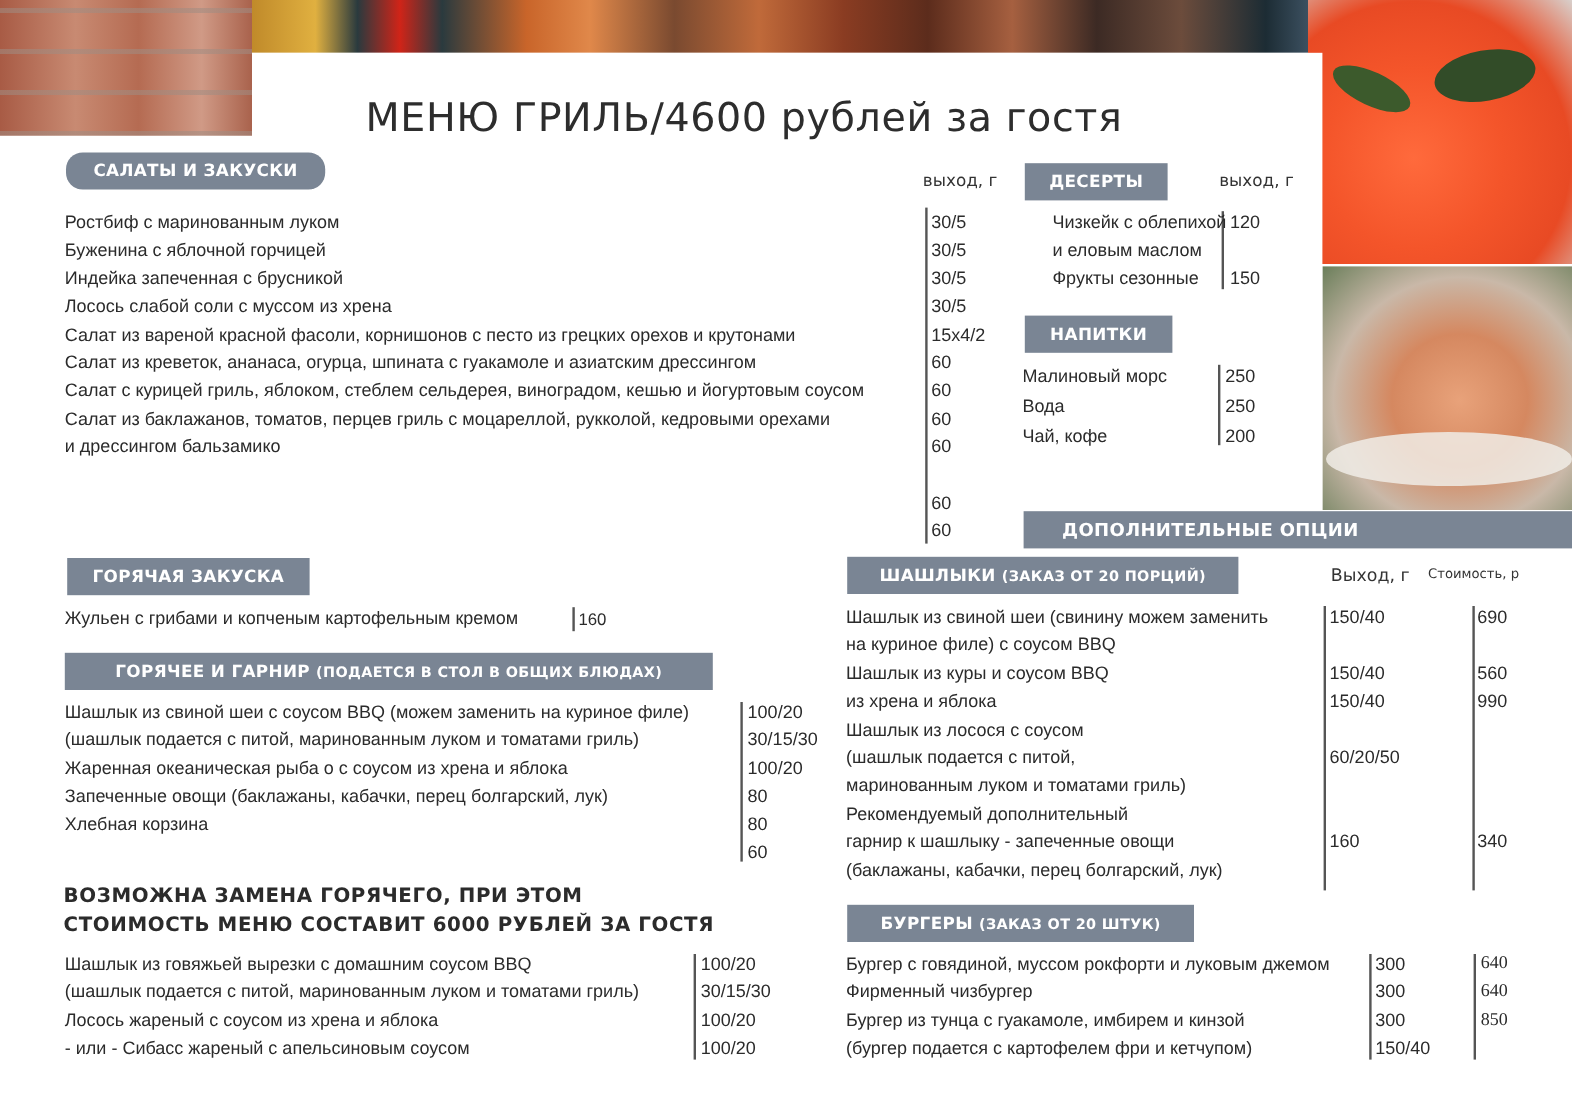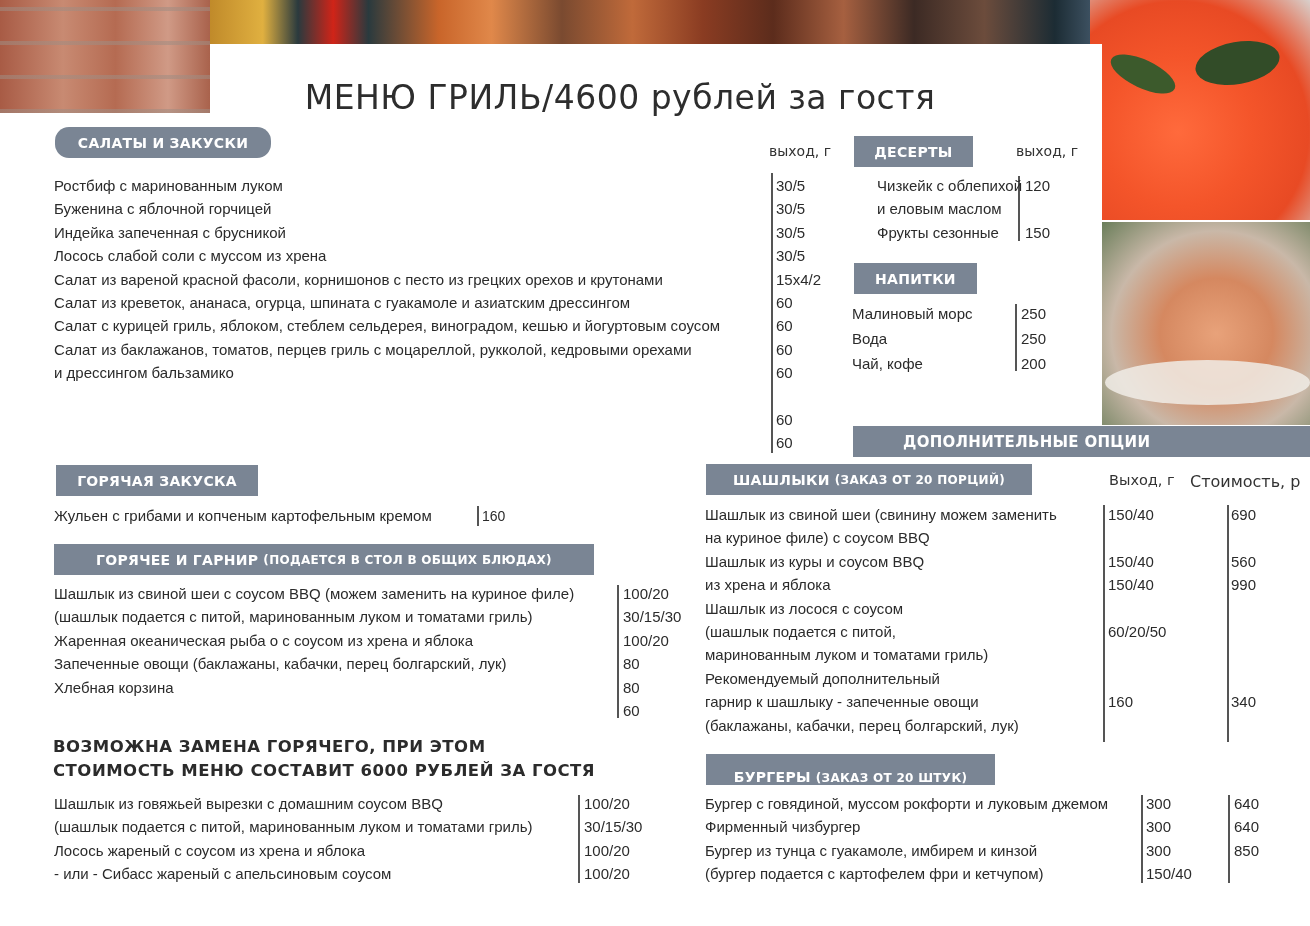--- a/index.html
+++ b/index.html
@@ -115,21 +115,21 @@
   <div class="row" style="line-height:25px;">Малиновый морс</div>
   <div class="row" style="line-height:25px;">Вода</div>
   <div class="row" style="line-height:25px;">Чай, кофе</div>
 </div>
 <div class="abs" style="left:1021px;top:301px;">
   <div class="val" style="line-height:25px;">250</div>
   <div class="val" style="line-height:25px;">250</div>
   <div class="val" style="line-height:25px;">200</div>
 </div>
 
-<div class="abs hdr" style="left:853px;top:426px;width:457px;height:31px;justify-content:flex-start;padding-left:50px;font-size:15px;">ДОПОЛНИТЕЛЬНЫЕ ОПЦИИ</div>
+<div class="abs hdr" style="left:853px;top:426px;width:457px;height:31px;justify-content:flex-start;padding-left:32px;font-size:15px;">ДОПОЛНИТЕЛЬНЫЕ ОПЦИИ</div>
 
 <div class="abs hdr" style="left:56px;top:465px;width:202px;height:31px;">ГОРЯЧАЯ ЗАКУСКА</div>
 <div class="abs row" style="left:54px;top:504px;">Жульен с грибами и копченым картофельным кремом</div>
 <div class="abs vline" style="left:477px;top:506px;height:20px;"></div>
 <div class="abs val" style="left:482px;top:505px;font-size:14px;">160</div>
 
 <div class="abs hdr" style="left:54px;top:544px;width:540px;height:31px;">
   <span>ГОРЯЧЕЕ И ГАРНИР</span>
   <span class="small">(ПОДАЕТСЯ В СТОЛ В ОБЩИХ БЛЮДАХ)</span>
 </div>
@@ -166,21 +166,21 @@
   <div class="val">30/15/30</div>
   <div class="val">100/20</div>
   <div class="val">100/20</div>
 </div>
 
 <div class="abs hdr" style="left:706px;top:464px;width:326px;height:31px;">
   <span>ШАШЛЫКИ</span>
   <span class="small">(ЗАКАЗ ОТ 20 ПОРЦИЙ)</span>
 </div>
 <div class="abs col-label" style="left:1109px;top:472px;font-size:14.5px;">Выход, г</div>
-<div class="abs col-label" style="left:1190px;top:472px;font-size:16px;">Стоимость, р</div>
+<div class="abs col-label" style="left:1190px;top:472px;font-size:11px;">Стоимость, р</div>
 <div class="abs vline" style="left:1103px;top:505px;height:237px;"></div>
 <div class="abs vline" style="left:1227px;top:505px;height:237px;"></div>
 <div class="abs" style="left:705px;top:503px;">
   <div class="row">Шашлык из свиной шеи (свинину можем заменить</div>
   <div class="row">на куриное филе) с  соусом BBQ</div>
   <div class="row">Шашлык из куры и соусом BBQ</div>
   <div class="row">из хрена и яблока</div>
   <div class="row">Шашлык из лосося с соусом</div>
   <div class="row">(шашлык подается с питой,</div>
   <div class="row">маринованным луком и томатами гриль)</div>
@@ -206,36 +206,36 @@
   <div class="val">560</div>
   <div class="val">990</div>
   <div class="val">&nbsp;</div>
   <div class="val">&nbsp;</div>
   <div class="val">&nbsp;</div>
   <div class="val">&nbsp;</div>
   <div class="val">340</div>
   <div class="val">&nbsp;</div>
 </div>
 
-<div class="abs hdr" style="left:706px;top:754px;width:289px;height:31px;align-items:flex-end;">
+<div class="abs hdr" style="left:706px;top:754px;width:289px;height:31px;">
   <span>БУРГЕРЫ</span>
   <span class="small">(ЗАКАЗ ОТ 20 ШТУК)</span>
 </div>
 <div class="abs vline" style="left:1141px;top:795px;height:88px;"></div>
 <div class="abs vline" style="left:1228px;top:795px;height:88px;"></div>
 <div class="abs" style="left:705px;top:792px;">
   <div class="row">Бургер с говядиной, муссом рокфорти и луковым джемом</div>
   <div class="row">Фирменный чизбургер</div>
   <div class="row">Бургер из тунца с гуакамоле, имбирем и кинзой</div>
   <div class="row">(бургер подается с картофелем фри и кетчупом)</div>
 </div>
 <div class="abs" style="left:1146px;top:792px;">
   <div class="val">300</div>
   <div class="val">300</div>
   <div class="val">300</div>
   <div class="val">150/40</div>
 </div>
-<div class="abs" style="left:1234px;top:792px;">
+<div class="abs" style="left:1234px;top:792px;font-family:Liberation Serif, serif;">
   <div class="val">640</div>
   <div class="val">640</div>
   <div class="val">850</div>
   <div class="val">&nbsp;</div>
 </div>
 
 </body></html>

